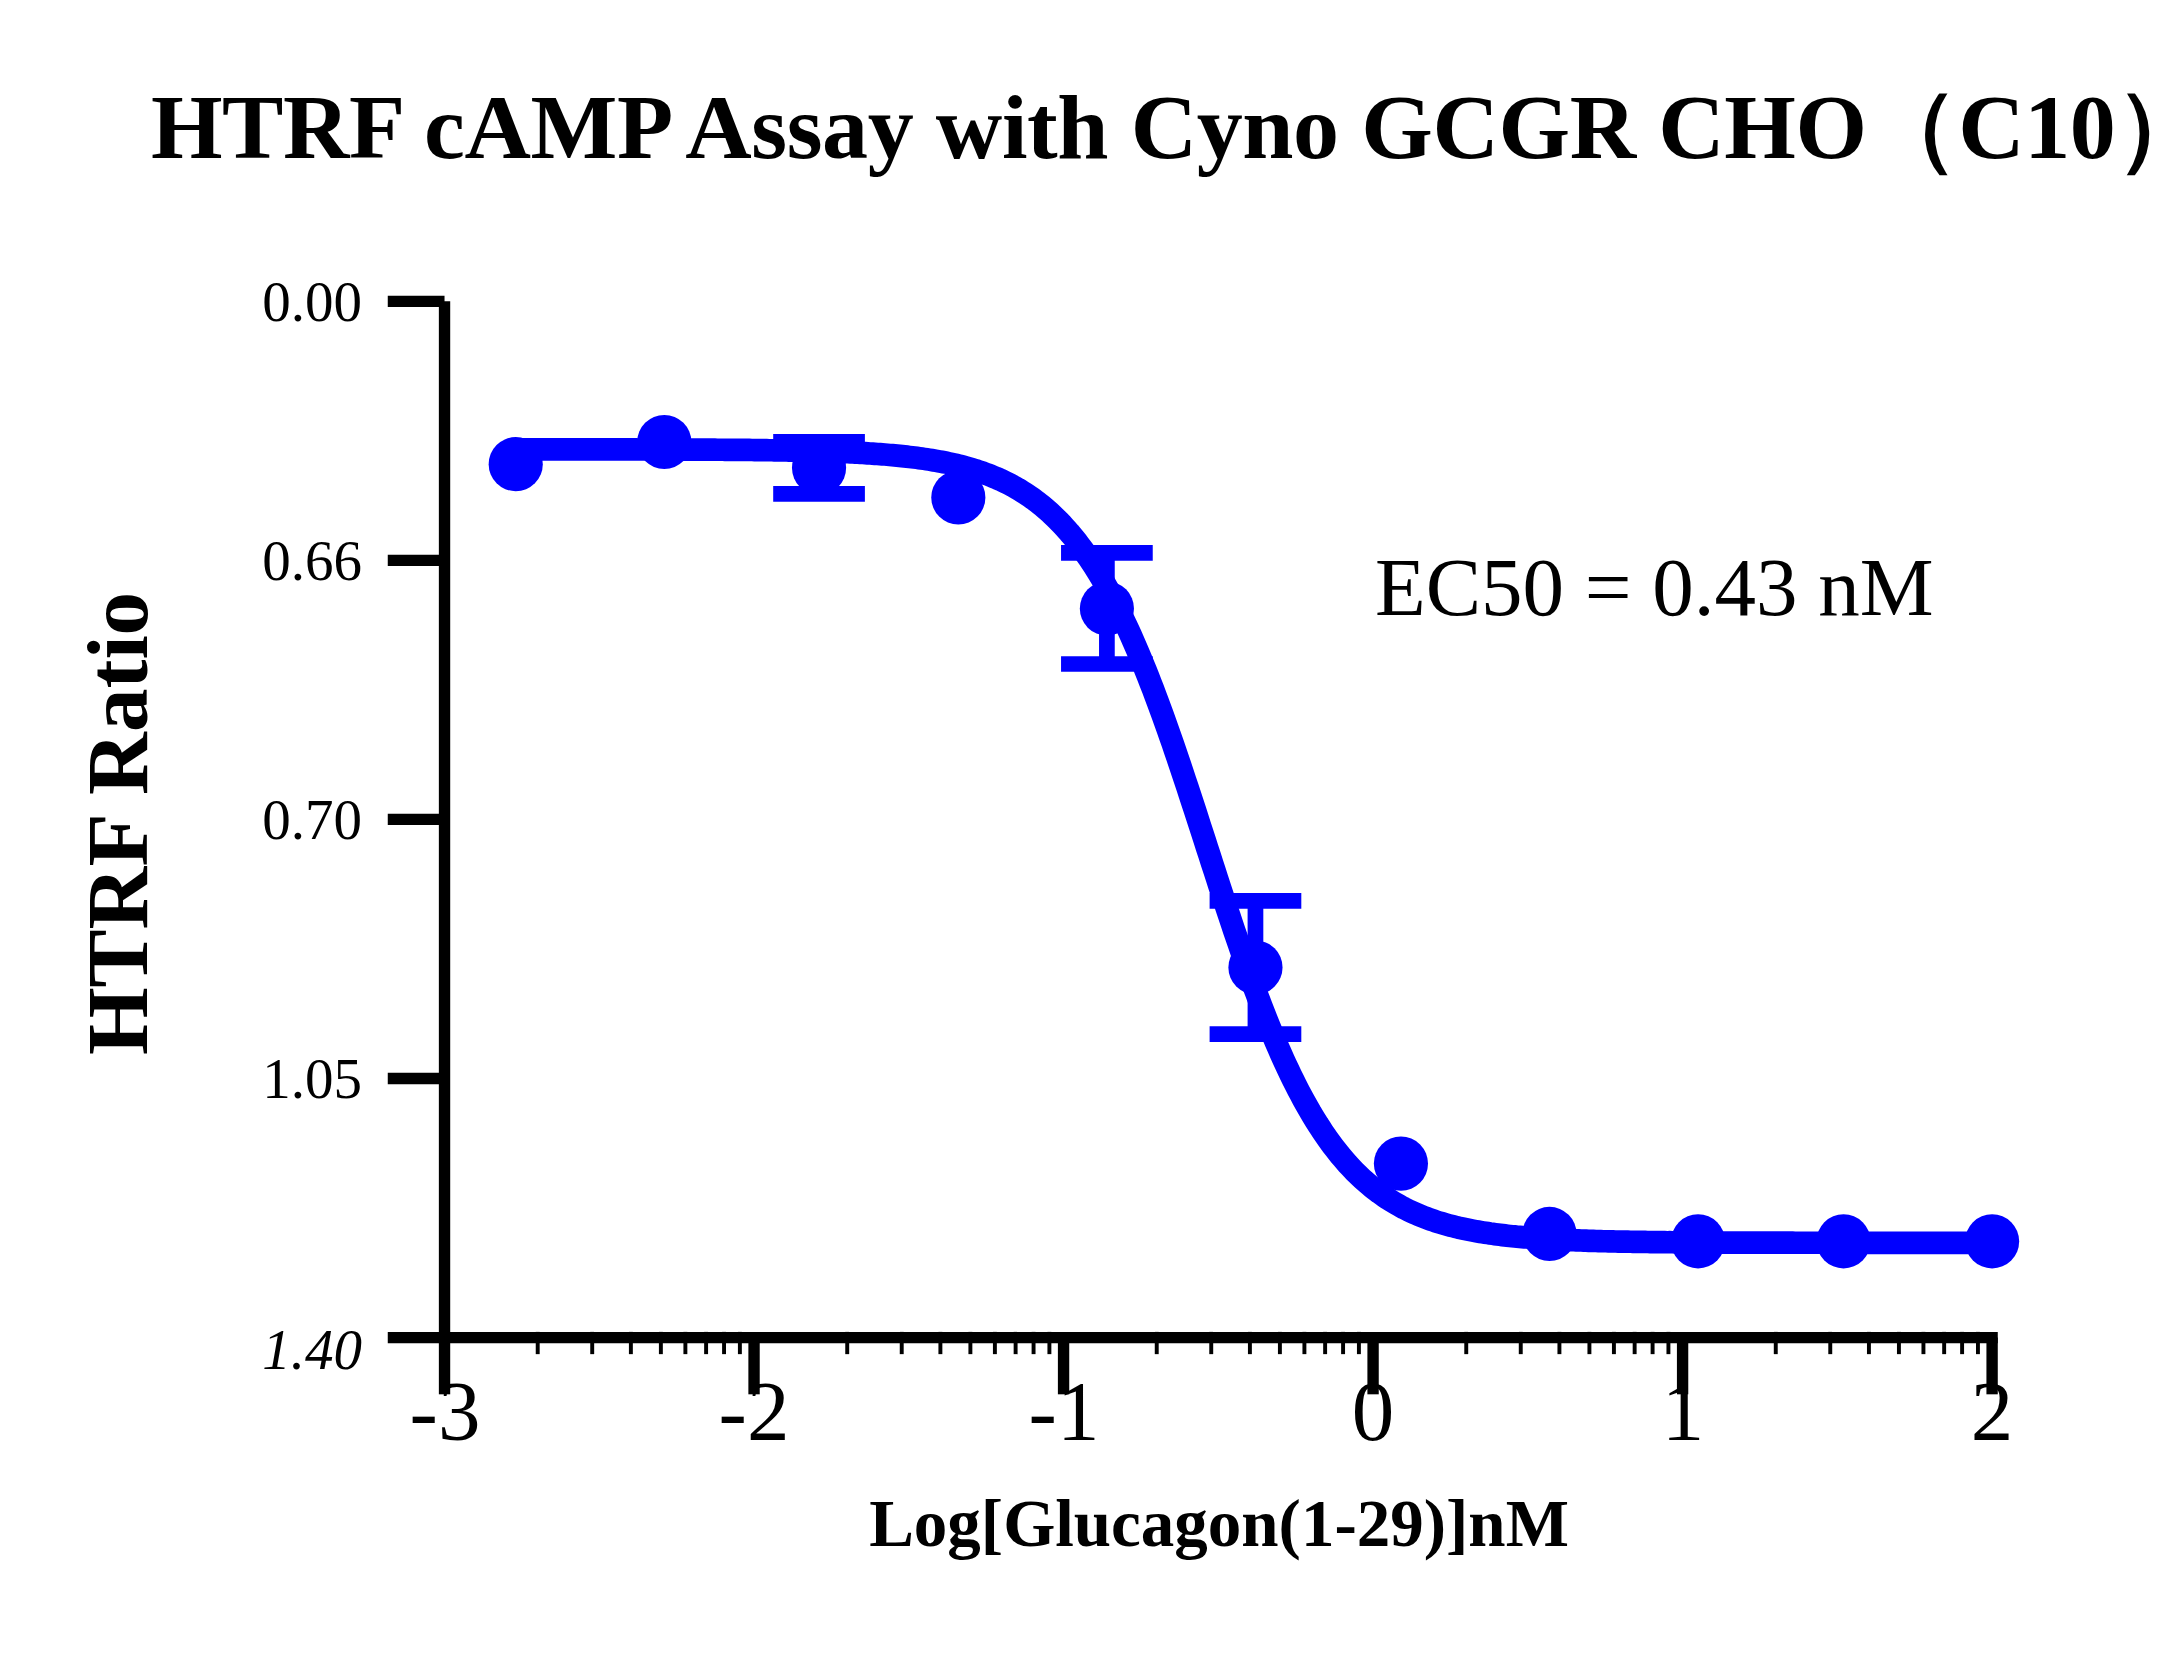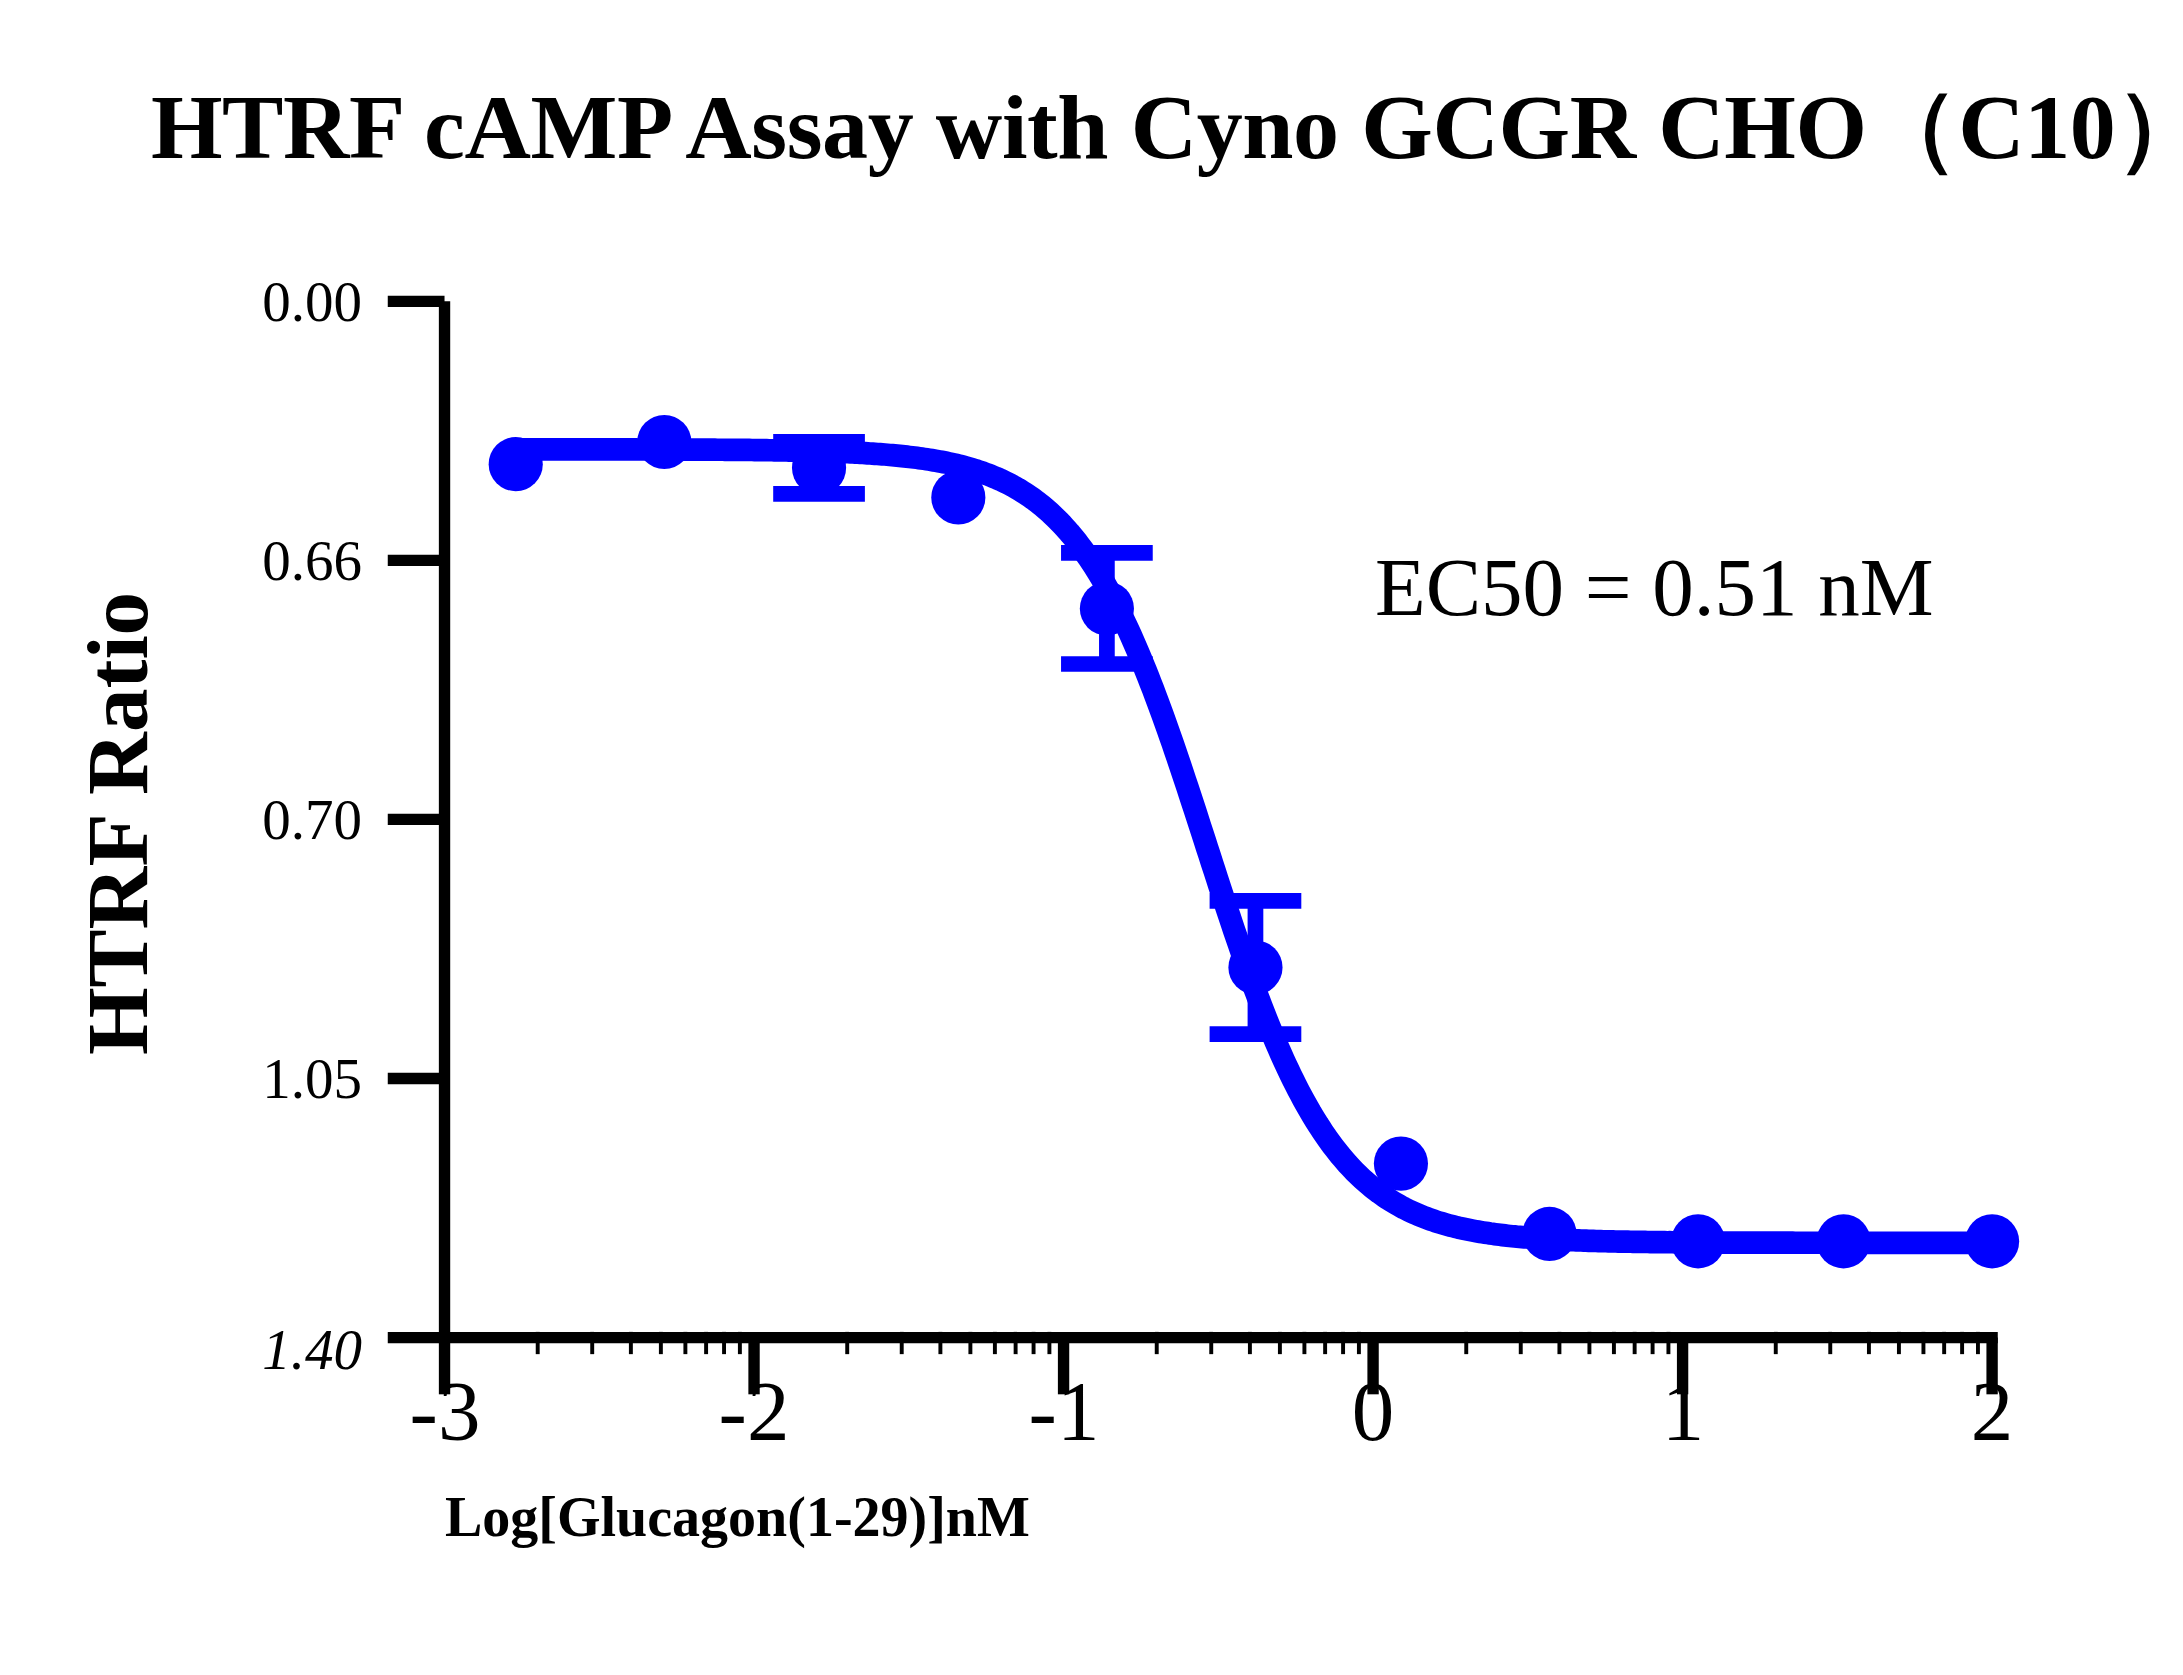--- a/index.html
+++ b/index.html
@@ -20,22 +20,23 @@
     width:611px; text-align:center;
     transform:rotate(-90deg);
     transform-origin:center center;
     font-family:"Liberation Serif",serif;
     font-weight:bold; font-size:87px; color:#000;
     white-space:nowrap;
   }
 
   #xlabel{
     position:absolute; left:445px; top:1485px; width:1548px;
+    text-align:center;
     font-family:"Liberation Serif",serif;
-    font-weight:bold; font-size:56px; color:#000;
+    font-weight:bold; font-size:67px; color:#000;
     white-space:nowrap;
   }
 
   #ec50{
     position:absolute; left:1375px; top:539px;
     font-family:"Liberation Serif",serif;
     font-weight:normal; font-size:83px; color:#000;
     white-space:nowrap;
   }
 
@@ -58,21 +59,21 @@
 </style>
 </head>
 <body>
 
 <div id="root">
 
   <div id="chart-title">HTRF cAMP Assay with Cyno GCGR CHO（C10）</div>
 
   <div id="ylabel">HTRF Ratio</div>
   <div id="xlabel">Log[Glucagon(1-29)]nM</div>
-  <div id="ec50">EC50 = 0.51 nM</div>
+  <div id="ec50">EC50 = 0.43 nM</div>
 
   <div id="ytick-labels">
       <div class="ytick-label" style="top: 1349px; font-style: italic;">1.40</div>
       <div class="ytick-label" style="top: 1078px;">1.05</div>
       <div class="ytick-label" style="top: 819px;">0.70</div>
       <div class="ytick-label" style="top: 560px;">0.66</div>
       <div class="ytick-label" style="top: 301px;">0.00</div>
     </div>
   <div id="xtick-labels">
       <div class="xtick-label" style="left: 445px;">-3</div>

